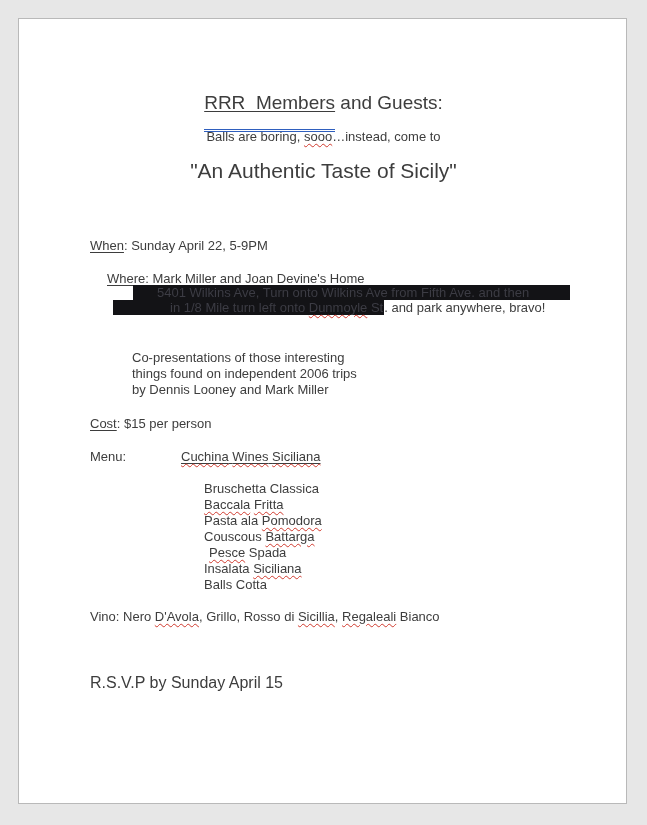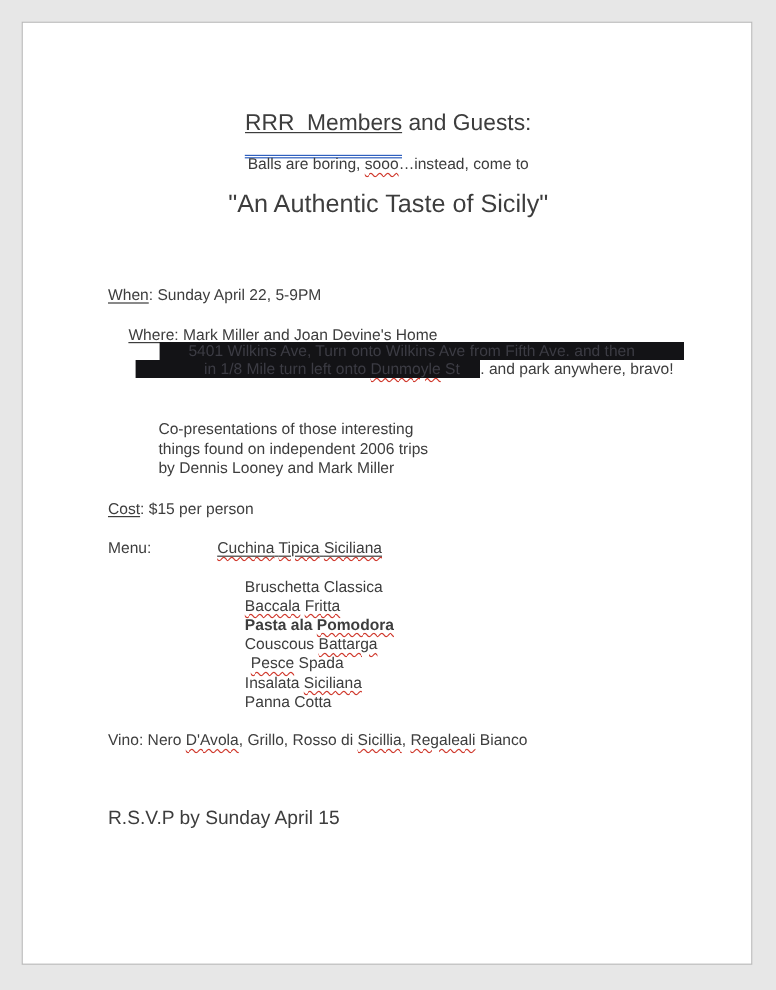--- a/index.html
+++ b/index.html
@@ -33,21 +33,21 @@
   .bar-line-2{top:281px;left:70px;line-height:15px;}
   .what-line-1{top:315px;left:71px;}
   .what-line-2{top:331px;left:113px;}
   .what-line-3{top:347px;left:113px;}
   .what-line-4{top:363px;left:113px;}
   .cost-line{top:397px;left:71px;text-align:center;}
   .menu-label{top:430px;left:71px;}
   .menu-title-line{top:430px;left:162px;}
   .menu-item-1{top:462px;left:185px;}
   .menu-item-2{top:478px;left:185px;}
-  .menu-item-3{top:494px;left:185px;font-weight:bold;}
+  .menu-item-3{top:494px;left:185px;}
   .menu-item-4{top:510px;left:185px;}
   .menu-item-5{top:526px;left:175px;margin-left:15px;}
   .menu-item-6{top:542px;left:185px;}
   .menu-item-7{top:558px;left:185px;}
   .vino-line{top:590px;left:71px;}
   .rsvp-line{top:654px;left:71px;font-size:16px;line-height:20px;}
 
   
   .u{text-decoration:underline;text-decoration-thickness:1px;text-underline-offset:2px;}
   .sq{
@@ -65,21 +65,21 @@
   .redacted{
     display:inline-block;
     background:var(--highlight-bg,#131316);
     color:var(--highlight-text,#3c3c44);
     line-height:15px;
     box-sizing:border-box;
     vertical-align:top;
     margin-left:24px;
   }
   .bar-line-1 .redacted{padding-left:24px;min-width:437px;padding-right:3px;}
-  .bar-line-2 .redacted{padding-left:57px;padding-right:17px;}
+  .bar-line-2 .redacted{padding-left:57px;padding-right:1px;}
   .tail{vertical-align:top;line-height:15px;display:inline-block;}
 </style>
 </head>
 <body>
 
 <div class="page">
 
   <div class="line centered title-line"><span class="g">RRR  Members</span><span> and Guests:</span></div>
 
   <div class="line centered subtitle-line"><span>Balls are boring, </span><span><span class="sq">sooo</span></span><span>…instead, come to</span></div>
@@ -94,27 +94,27 @@
 
   <div class="line bar-line-2"><span class="redacted"><span>in 1/8 Mile turn left onto </span><span><span class="sq">Dunmoyle</span></span><span> St</span></span><span class="tail">. and park anywhere, bravo!</span></div>
 
   <div class="line what-line-2">Co-presentations of those interesting</div>
   <div class="line what-line-3">things found on independent 2006 trips</div>
   <div class="line what-line-4">by Dennis Looney and Mark Miller</div>
 
   <div class="line cost-line"><span class="u">Cost</span><span>: $15 per person</span></div>
 
   <div class="line menu-label">Menu:</div>
-  <div class="line menu-title-line"><span class="u"><span class="sq">Cuchina</span></span><span class="u"> </span><span class="u"><span class="sq">Tipica</span></span><span class="u"> </span><span class="u"><span class="sq">Siciliana</span></span></div>
+  <div class="line menu-title-line"><span class="u"><span class="sq">Cuchina</span></span><span class="u"> </span><span class="u"><span class="sq">Wines</span></span><span class="u"> </span><span class="u"><span class="sq">Siciliana</span></span></div>
 
   <div class="line menu-item-1"><span>Bruschetta Classica</span></div>
   <div class="line menu-item-2"><span><span class="sq">Baccala</span></span><span> </span><span><span class="sq">Fritta</span></span></div>
   <div class="line menu-item-3"><span>Pasta ala </span><span><span class="sq">Pomodora</span></span></div>
   <div class="line menu-item-4"><span>Couscous </span><span><span class="sq">Battarga</span></span></div>
   <div class="line menu-item-5"><span><span class="sq">Pesce</span></span><span> Spada</span></div>
   <div class="line menu-item-6"><span>Insalata </span><span><span class="sq">Siciliana</span></span></div>
-  <div class="line menu-item-7"><span>Panna Cotta</span></div>
+  <div class="line menu-item-7"><span>Balls Cotta</span></div>
 
   <div class="line vino-line"><span>Vino: Nero </span><span><span class="sq">D'Avola</span></span><span>, Grillo, Rosso di </span><span><span class="sq">Sicillia</span></span><span>, </span><span><span class="sq">Regaleali</span></span><span> Bianco</span></div>
 
   <div class="line rsvp-line">R.S.V.P by Sunday April 15</div>
 
 </div>
 
 </body></html>

